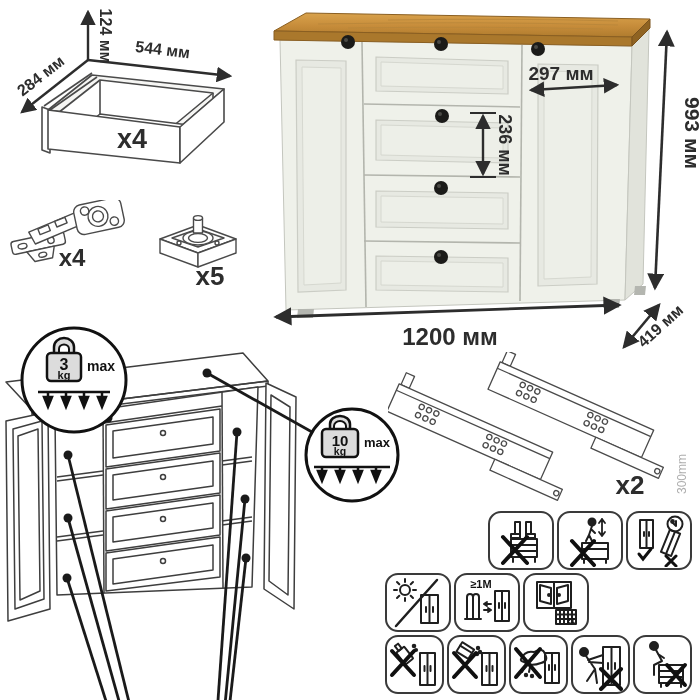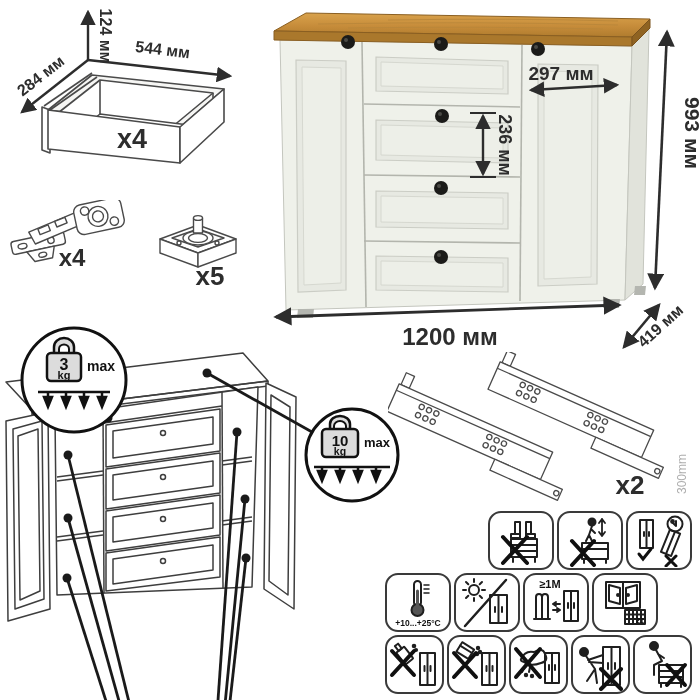--- a/index.html
+++ b/index.html
@@ -399,31 +399,20 @@
               <path d="M40,8 l3,3 M43,6 v5"></path>
             </g>
           <path class="xsmall" d="M6,39 l4,5 l8,-10"></path>
           <path class="xsmall" d="M33,41 l10,10 M43,41 l-10,10"></path>
         </svg>
       </div>
     </div>
     <div class="icon-row">
       <div class="care-icon">
         <svg width="52" height="52" viewBox="0 0 52 52">
-          <g class="ic">
-              <rect x="22" y="4" width="7" height="25" rx="3.5"></rect>
-              <circle cx="25.5" cy="33" r="6" fill="#555"></circle>
-          <path d="M25.5,14 v16" stroke-width="3" stroke="#555"></path>
-              <path d="M32,8 h5 M32,12 h5 M32,16 h5" stroke-width="1.5"></path>
-            </g>
-          <text class="itxt" x="26" y="49" font-size="8.5" text-anchor="middle">+10...+25°C</text>
-        </svg>
-      </div>
-      <div class="care-icon">
-        <svg width="52" height="52" viewBox="0 0 52 52">
           <g class="ic" stroke-width="1.8">
               <circle cx="13" cy="13" r="5"></circle>
           <path d="M13,5 V2 M13,21 v3 M5,13 H2 M21,13 h3 M7.3,7.3 L5,5 M18.7,7.3 L21,5 M7.3,18.7 L5,21 M18.7,18.7 L21,21"></path>
           <rect x="29" y="18" width="17" height="28"></rect>
               <path d="M37.5,18 v28 M34,30 v5 M41,30 v5"></path>
             </g>
           <path d="M4,49 L45,3" stroke="#1f1f1f" stroke-width="2.5" stroke-linecap="round"></path>
         </svg>
       </div>
       <div class="care-icon">

